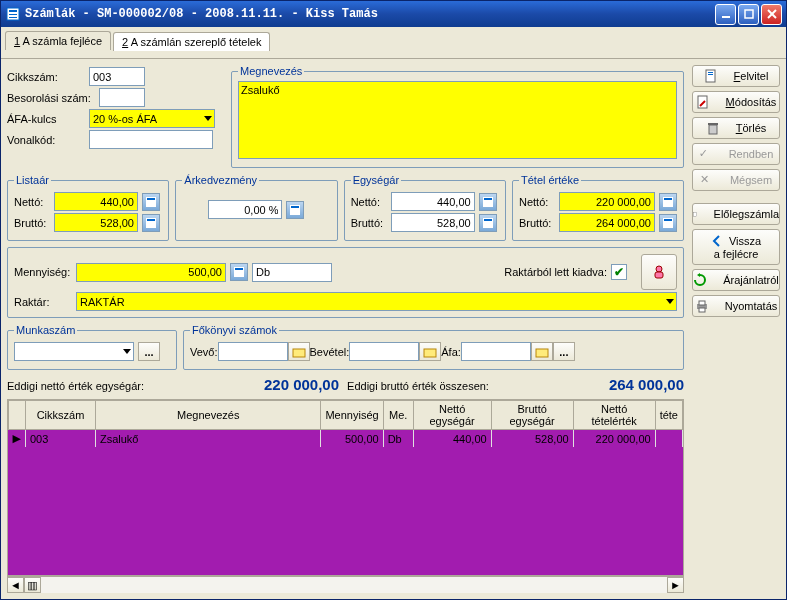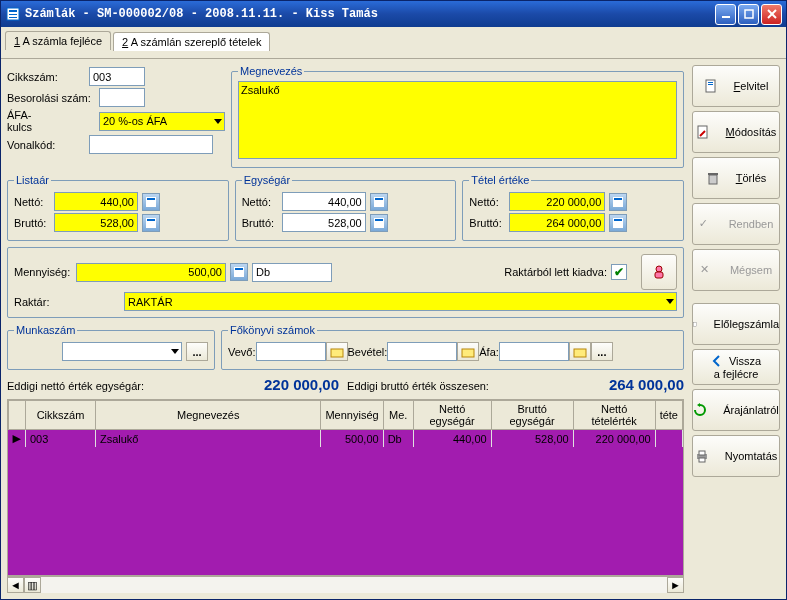--- a/index.html
+++ b/index.html
@@ -27,21 +27,21 @@
   }
   .tb-btn.close{background:linear-gradient(to bottom,#f07a6a,#c22);}
   .tabs {display:flex; padding:4px 4px 8px 4px; border-bottom:1px solid #aca899;}
   .tab{padding:3px 8px; border:1px solid #aca899;border-bottom:none;background:#ECE9D8;margin-right:2px; border-radius:3px 3px 0 0;}
   .tab.active{background:#fff;position:relative;top:1px;}
   .tab .hot{text-decoration:underline;}
   .content{display:flex;flex:1;min-height:0;}
   .main{flex:1;padding:6px;display:flex;flex-direction:column;min-width:0;}
   .sidebar{width:96px;padding:6px 6px 6px 2px;display:flex;flex-direction:column;gap:4px;}
   .btn{
-    height:42px;border:1px solid #aca899;background:linear-gradient(#fdfdfb,#ece9d8);
+    height:22px;border:1px solid #aca899;background:linear-gradient(#fdfdfb,#ece9d8);
     display:flex;align-items:center;justify-content:center;gap:16px;border-radius:3px;
     font-size:11px;
   }
   .btn.tall{height:36px;flex-direction:column;gap:0;line-height:1.1;padding:2px;align-items:center;}
   .btn.disabled{color:#999;}
   .btn .ic{width:14px;height:14px;display:inline-block;}
   fieldset{border:1px solid #7e9db9;border-radius:2px;margin:0;padding:4px 6px 6px 6px;}
   legend{color:#003399;font-size:11px;padding:0 2px;}
   .row{display:flex;align-items:center;margin:2px 0;gap:4px;}
   .lbl{width:78px;}
@@ -60,21 +60,21 @@
   .numr{text-align:right;}
   .totrow{display:flex;margin-top:6px;align-items:baseline;}
   .totrow .v{font-weight:bold;color:#003399;font-size:15px;text-align:right;}
   .grid{flex:1;margin-top:6px;border:1px solid #aca899;background:#a21caf;display:flex;flex-direction:column;min-height:0;}
   table.gt{border-collapse:collapse;width:100%;font-size:11px;}
   table.gt th{background:#ECE9D8;border:1px solid #aca899;padding:2px 4px;font-weight:normal;}
   table.gt td{border-right:1px solid #e0e0e0;padding:2px 4px;}
   .hscroll{border-top:1px solid #aca899;background:#ece9d8;height:17px;display:flex;}
   .hscroll .ar{width:17px;border:1px solid #aca899;background:linear-gradient(#fdfdfb,#ece9d8);display:flex;align-items:center;justify-content:center;}
   .hscroll .track{flex:1;background:#f4f3ee;}
-  .sel-wrap{position:relative;margin-left:48px;}
+  .sel-wrap{position:relative;}
   .sel-wrap select{appearance:none;-webkit-appearance:none;padding-right:16px;}
   .sel-wrap::after{content:"";position:absolute;right:3px;top:7px;border-left:4px solid transparent;border-right:4px solid transparent;border-top:5px solid #000;pointer-events:none;}
   .chkgreen{width:16px;height:16px;border:1px solid #7e9db9;background:#fff;display:inline-flex;align-items:center;justify-content:center;color:#008000;font-weight:bold;font-size:12px;}
   .iconbtn{width:36px;height:36px;border:1px solid #aca899;background:linear-gradient(#fdfdfb,#ece9d8);display:flex;align-items:center;justify-content:center;border-radius:3px;}
   .ulchar{text-decoration:underline;}
 </style>
 </head>
 <body>
 
 <div class="window">
@@ -148,20 +148,32 @@
               <span class="calcbtn">
                 <svg width="10" height="10">
                   <rect width="10" height="10" fill="#fff"></rect>
                   <rect x="1" y="1" width="8" height="2" fill="#06c"></rect>
                 </svg>
               </span>
             </div>
           <div class="row">
               <span style="width:36px">Bruttó:</span>
               <input class="txt yellow numr" style="width: 84px;" value="528,00">
+              <span class="calcbtn">
+                <svg width="10" height="10">
+                  <rect width="10" height="10" fill="#fff"></rect>
+                  <rect x="1" y="1" width="8" height="2" fill="#06c"></rect>
+                </svg>
+              </span>
+            </div>
+        </fieldset>
+        <fieldset style="width:110px">
+            <legend>Árkedvezmény</legend>
+          <div class="row" style="justify-content:center;margin-top:10px">
+              <input class="txt numr" style="width: 74px;" value="0,00 %">
               <span class="calcbtn">
                 <svg width="10" height="10">
                   <rect width="10" height="10" fill="#fff"></rect>
                   <rect x="1" y="1" width="8" height="2" fill="#06c"></rect>
                 </svg>
               </span>
             </div>
         </fieldset>
         <fieldset>
             <legend>Egységár</legend>

